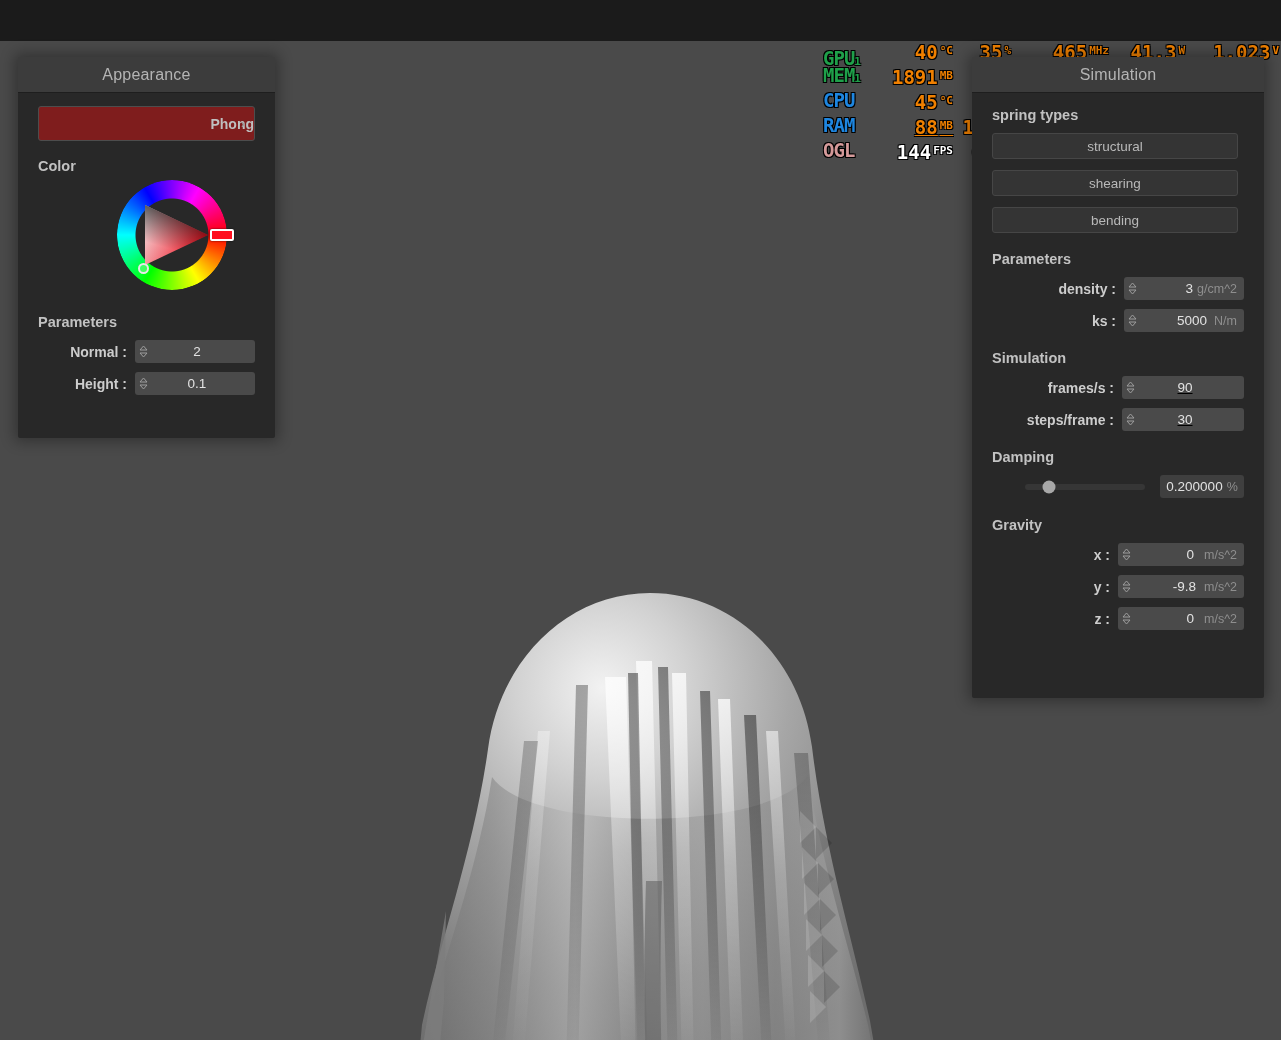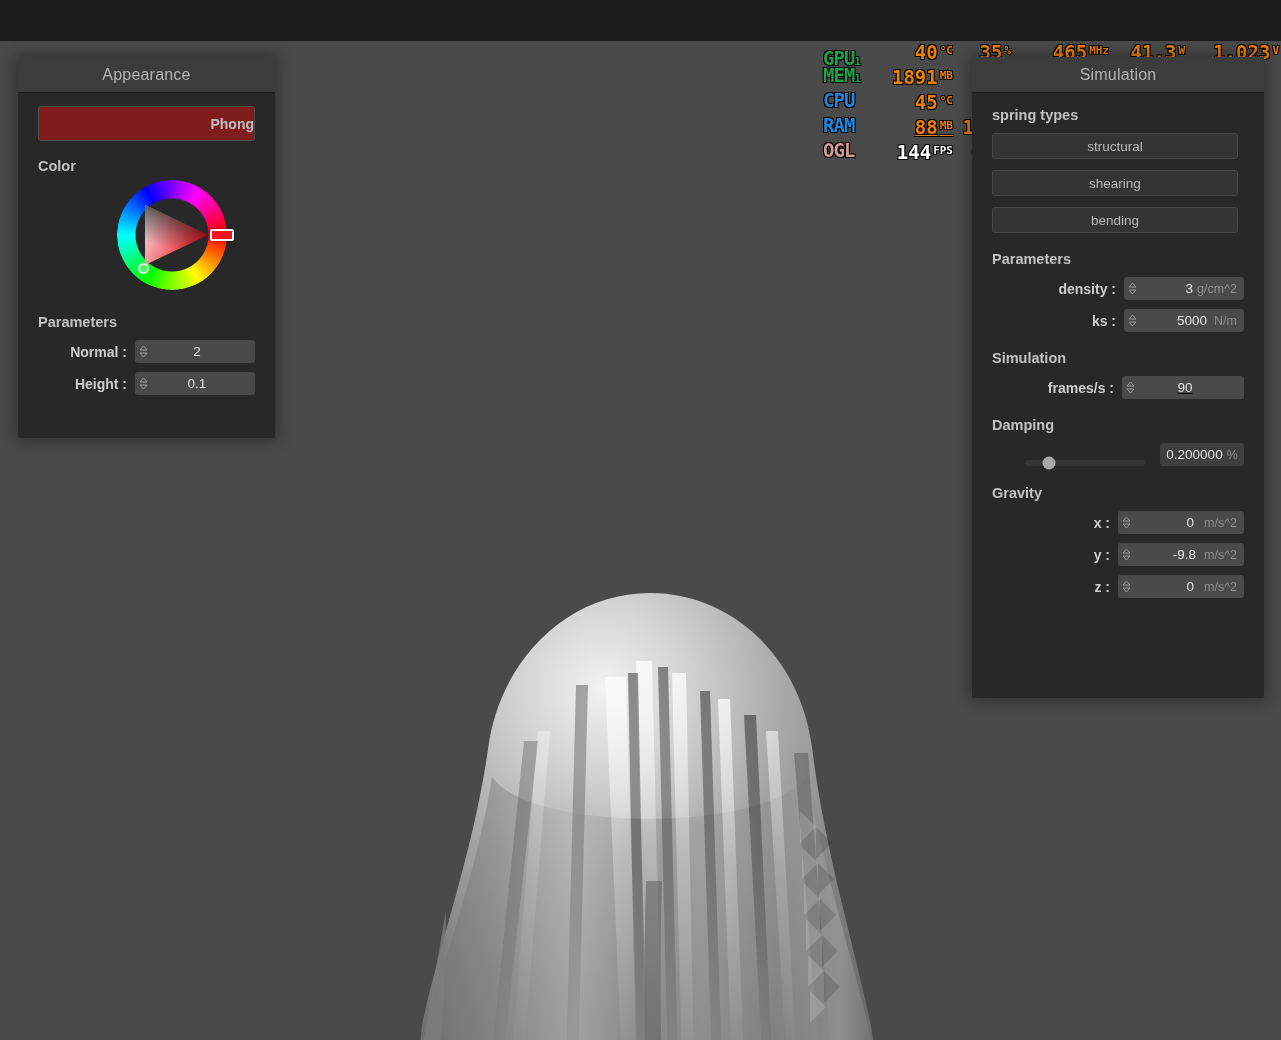--- a/index.html
+++ b/index.html
@@ -159,21 +159,21 @@
     padding-right: 4px;
     white-space: nowrap;
   }
   .spin-unit {
     font-size: 12.5px; color: #8e8e8e;
     white-space: nowrap;
     flex: none;
   }
 
   
-  .slider-row { display: flex; align-items: flex-end; }
+  .slider-row { display: flex; align-items: center; }
   .slider-track {
     height: 6px; background: #363636; border-radius: 3px;
     position: relative;
   }
   .slider-knob {
     position: absolute; top: 50%;
     width: 13px; height: 13px; border-radius: 50%;
     background: #a8a8a8;
     transform: translate(-50%, -50%);
   }
@@ -516,20 +516,32 @@
             <span class="spin-arrows">
               <svg width="9" height="13" viewBox="0 0 9 13">
                 <path d="M4.5 1 L8 5 L1 5 Z" fill="none" stroke="#9d9d9d" stroke-width="1"></path>
                 <path d="M4.5 12 L8 8 L1 8 Z" fill="none" stroke="#9d9d9d" stroke-width="1"></path>
               </svg>
             </span>
             <span class="spin-value" style="text-align:center;">90</span>
           </div>
         </div>
 
+        <div class="field-row">
+          <span class="field-label">steps/frame :</span>
+          <div class="spin-field">
+            <span class="spin-arrows">
+              <svg width="9" height="13" viewBox="0 0 9 13">
+                <path d="M4.5 1 L8 5 L1 5 Z" fill="none" stroke="#9d9d9d" stroke-width="1"></path>
+                <path d="M4.5 12 L8 8 L1 8 Z" fill="none" stroke="#9d9d9d" stroke-width="1"></path>
+              </svg>
+            </span>
+            <span class="spin-value" style="text-align:center;">30</span>
+          </div>
+        </div>
       </div>
 
       <div class="section-label" style="margin-top:18px;">Damping</div>
       <div class="slider-row" id="damping-row">
         <div class="slider-track">
           <div class="slider-knob" id="damping-knob" style="left: 20%;"></div>
         </div>
         <div class="slider-value">
           <span>0.200000</span>
           <span class="unit">%</span>

